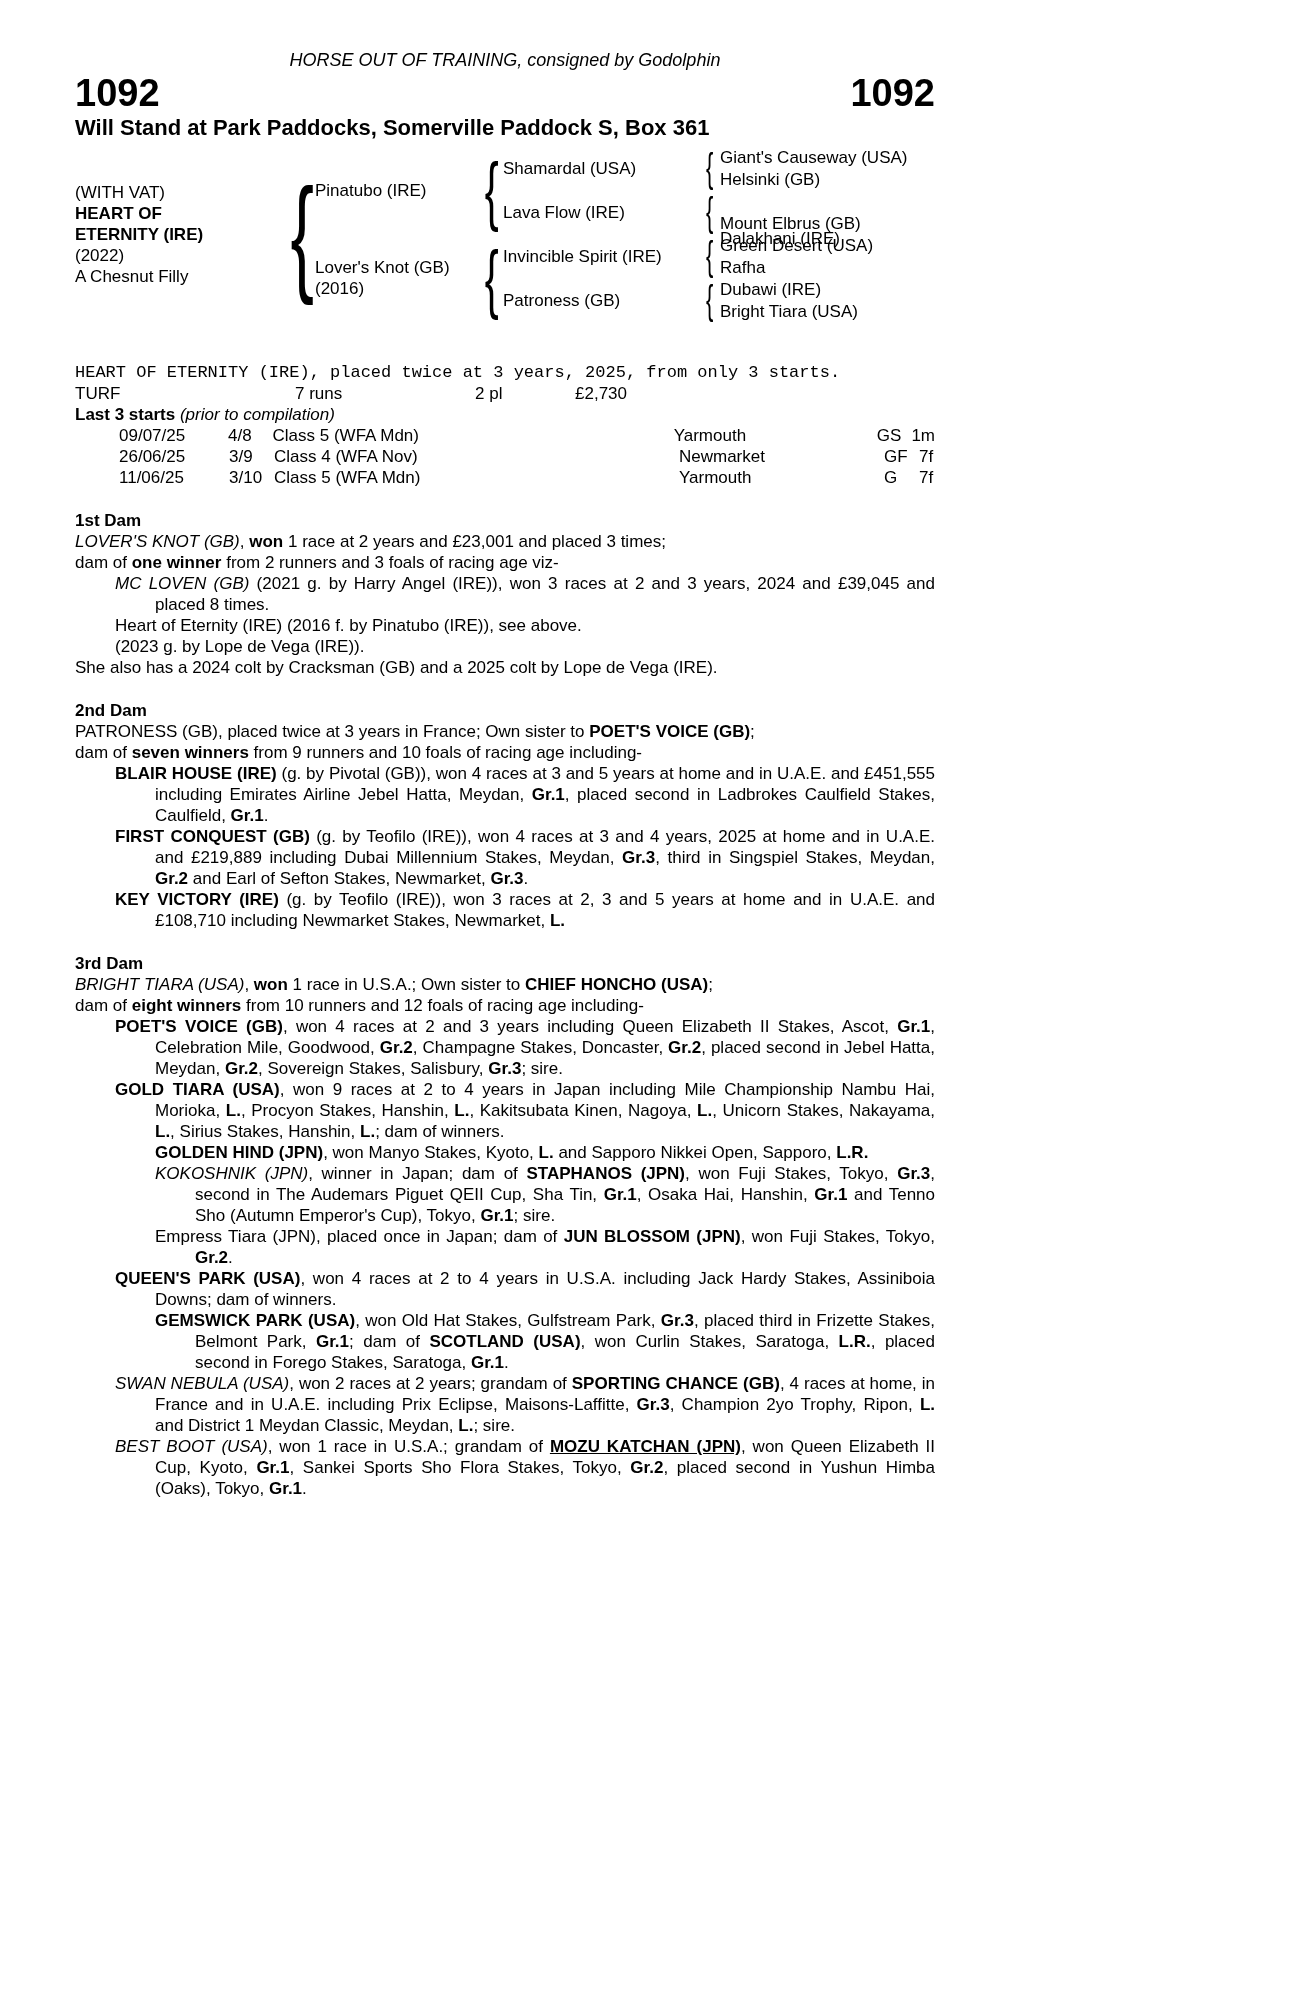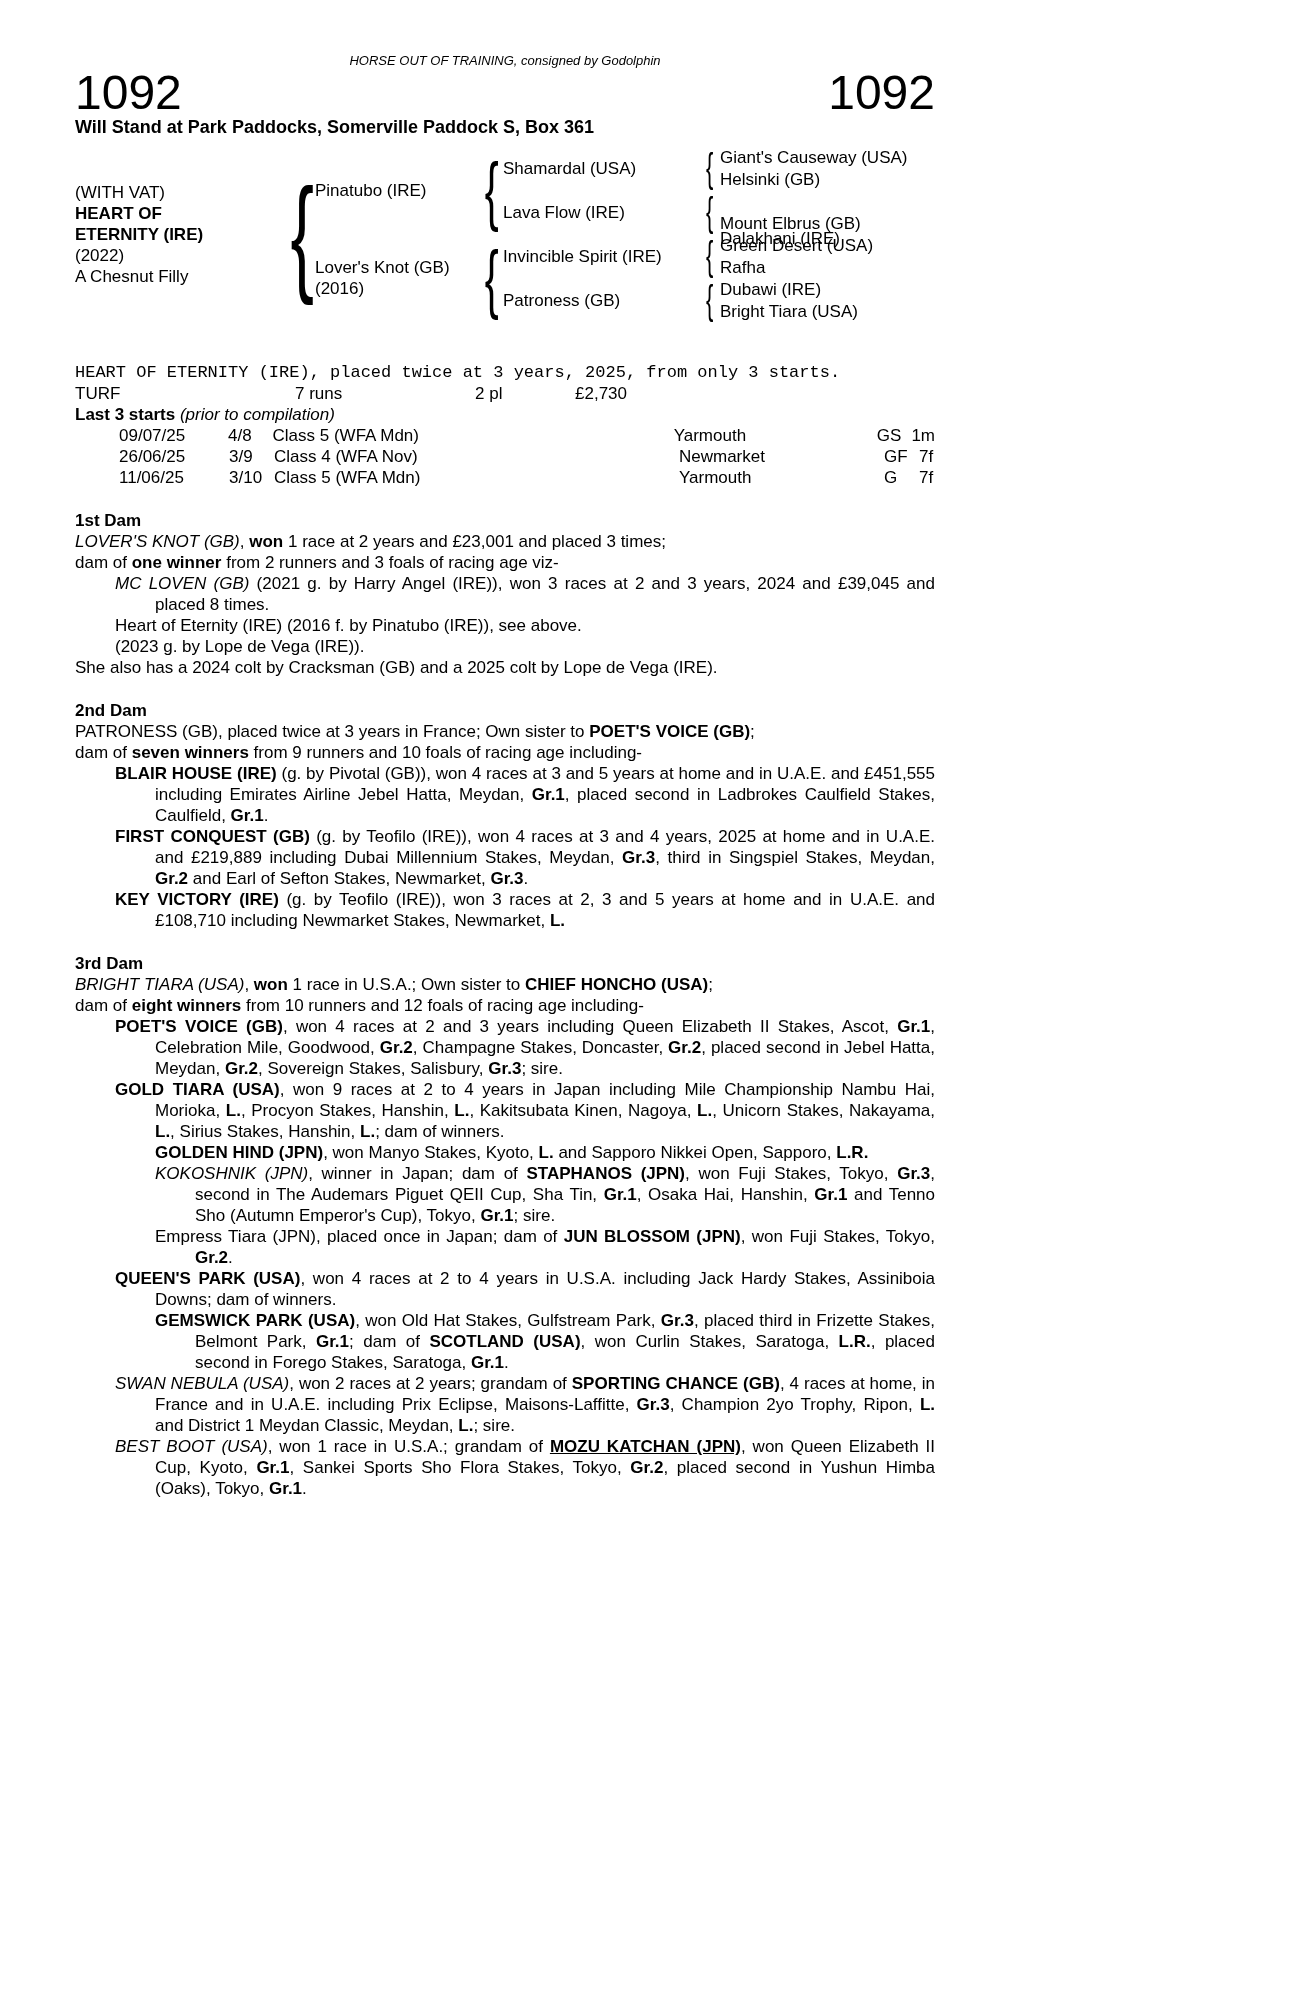--- a/index.html
+++ b/index.html
@@ -4,23 +4,23 @@
 <style>
   * { margin:0; padding:0; box-sizing:border-box; }
   html,body { background:#ffffff; }
   body {
     width:1315px; height:2000px; overflow:hidden;
     font-family:"Liberation Sans", sans-serif;
     font-size:17px; line-height:21px; color:#000;
   }
   .page { width:860px; margin-left:75px; padding-top:50px; }
 
-  .consignor { text-align:center; font-style:italic; font-size:13px; }
-  .lot-row { display:flex; justify-content:space-between; font-weight:normal; font-size:48px; line-height:40px; margin-top:2px; }
-  .stand-line { font-weight:bold; font-size:18px; margin-top:4px; }
+  .consignor { text-align:center; font-style:italic; font-size:18px; }
+  .lot-row { display:flex; justify-content:space-between; font-weight:bold; font-size:38px; line-height:40px; margin-top:2px; }
+  .stand-line { font-weight:bold; font-size:22px; margin-top:4px; }
 
   
   .pedigree {
     display:grid;
     grid-template-columns:215px 25px 165px 23px 197px 20px auto;
     grid-auto-rows:22px;
     margin-top:8px; width:860px;
   }
   .ped-cell { display:flex; flex-direction:column; justify-content:center; align-items:flex-start; }
   .c1 { grid-column:1; grid-row:1/9; }

